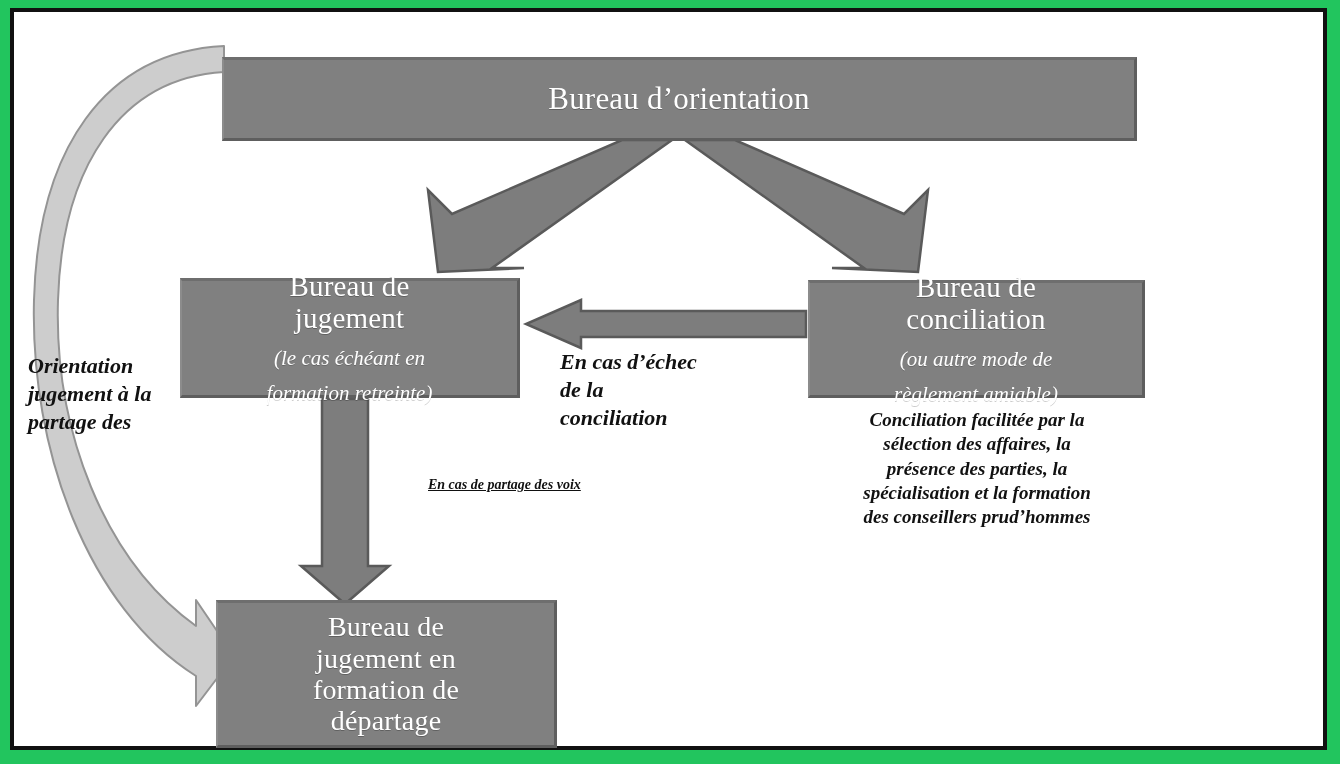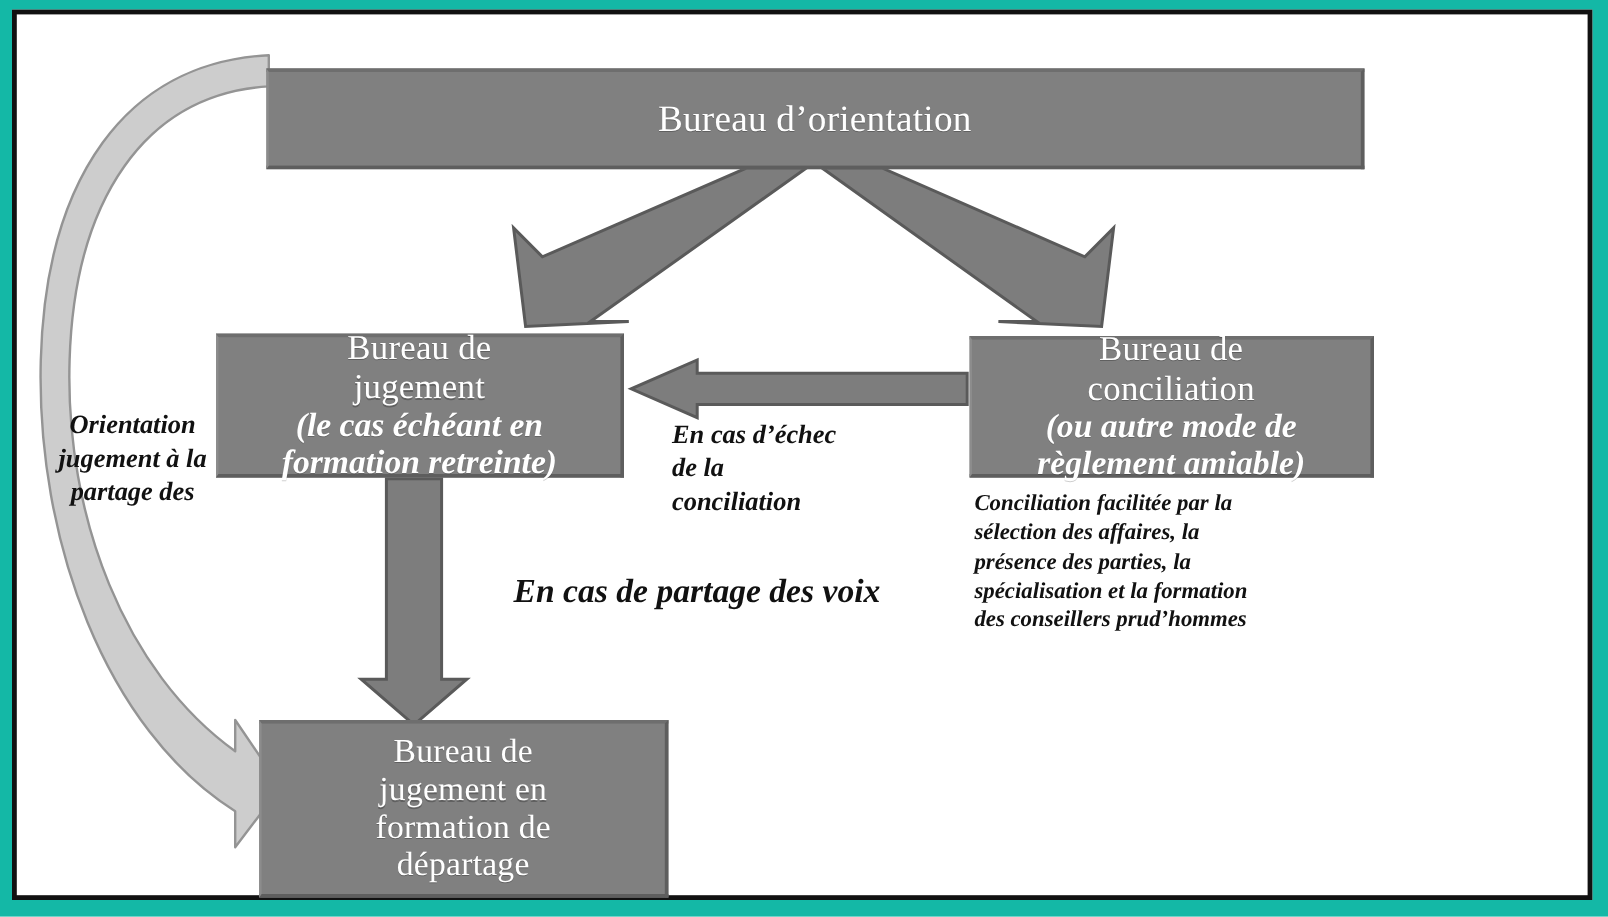--- a/index.html
+++ b/index.html
@@ -4,21 +4,21 @@
 <style>
   html, body {
     margin: 0;
     padding: 0;
     background: #ffffff;
   }
   #canvas {
     position: relative;
     width: 1340px;
     height: 764px;
-    background: #14b8a6;
+    background: #22c55e;
     overflow: hidden;
     font-family: "Liberation Serif", "DejaVu Serif", serif;
   }
   #frame {
     position: absolute;
     left: 10px;
     top: 8px;
     width: 1317px;
     height: 742px;
     border: 4px solid #111111;
@@ -48,24 +48,24 @@
     justify-content: center;
     line-height: 1.12;
   }
   .node .title {
     font-size: 29px;
     font-weight: 400;
     letter-spacing: .2px;
     text-shadow: 0 1px 0 rgba(0,0,0,.25);
   }
   .node .sub {
-    font-size: 28px;
+    font-size: 21px;
     font-style: italic;
-    font-weight: bold;
-    margin-top: 0;
+    font-weight: normal;
+    margin-top: 12px;
     text-shadow: 0 1px 0 rgba(0,0,0,.2);
   }
   #node-orientation {
     left: 222px;
     top: 57px;
     width: 915px;
     height: 84px;
   }
   #node-orientation .title { font-size: 31px; }
   #node-jugement {
@@ -92,42 +92,43 @@
     font-style: italic;
     font-weight: bold;
     color: #111111;
     line-height: 1.28;
   }
   #note-conciliation-detail {
     left: 812px;
     top: 408px;
     width: 330px;
     font-size: 19px;
-    text-align: left;
+    text-align: center;
   }
   #note-echec {
     left: 560px;
     top: 348px;
     width: 200px;
     font-size: 22px;
     text-align: left;
   }
   #note-partage {
     left: 428px;
     top: 476px;
     width: 330px;
-    font-size: 28px;
+    font-size: 14px;
     text-align: left;
+    text-decoration: underline;
   }
   #note-orientation-directe {
     left: 28px;
-    top: 340px;
+    top: 352px;
     width: 165px;
     font-size: 22px;
-    text-align: center;
+    text-align: left;
   }
   .note .ln { display: block; white-space: pre; }
 </style>
 </head>
 <body>
 
 <div id="canvas">
   <div id="frame"></div>
 
   <svg id="arrows" viewBox="0 0 1340 764" xmlns="http://www.w3.org/2000/svg">

